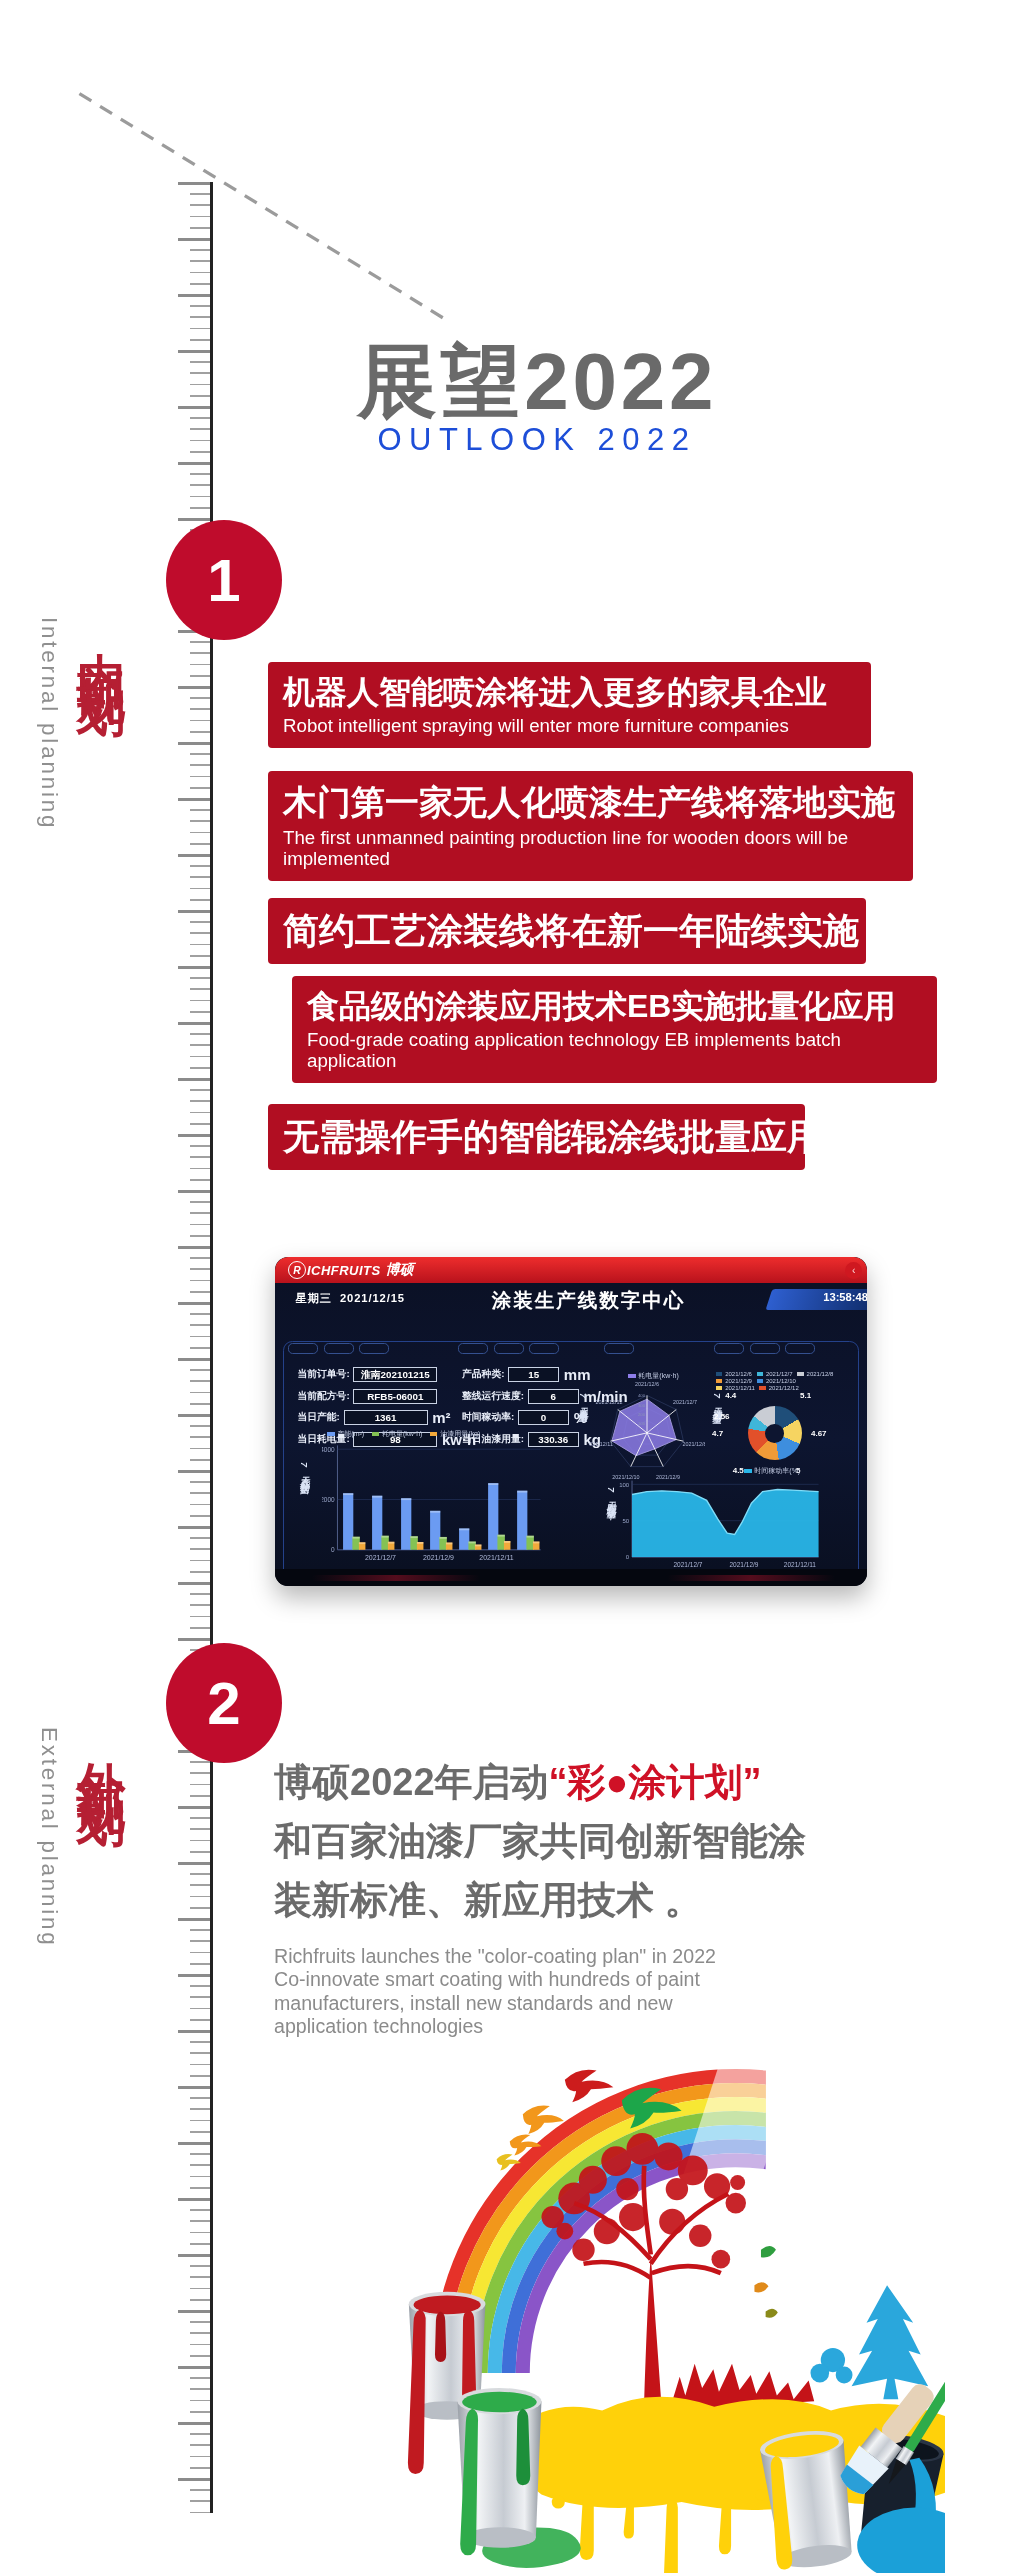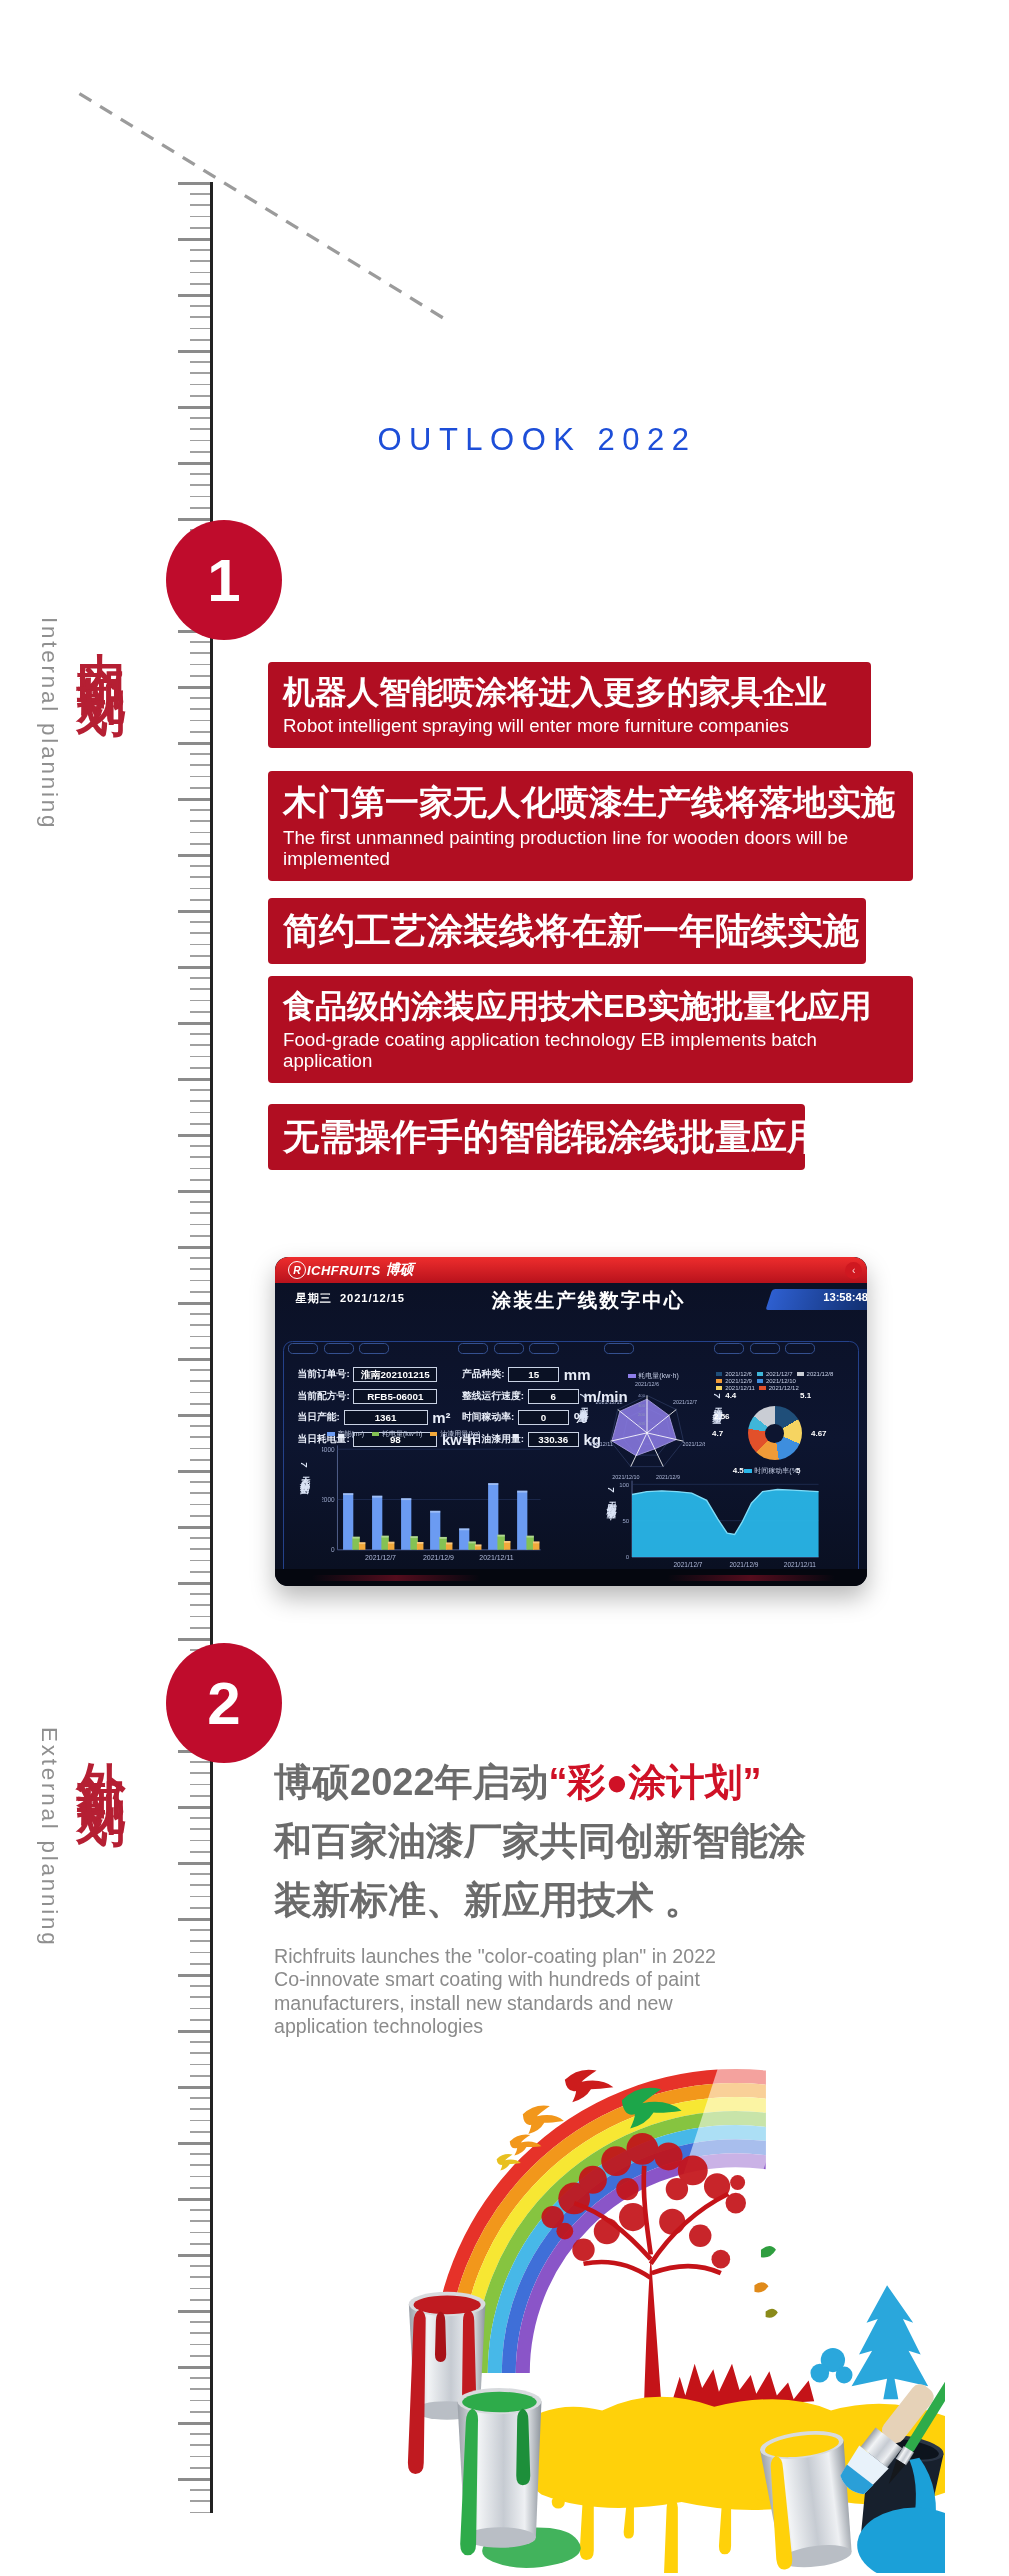--- a/index.html
+++ b/index.html
@@ -33,21 +33,21 @@
   .v-en-2{left:36px;top:1727px;}
 
   
   .banners{left:268px;top:662px;width:673px;}
   .banner{background:#b10e22;border-radius:4px;color:#fff;padding:10.3px 13px 11.2px 15px;box-sizing:border-box;}
   .banner .b-cn{font-weight:bold;white-space:nowrap;line-height:1.25;}
   .banner .b-en{font-size:18.7px;line-height:21.5px;margin-top:2.8px;}
   .banner:nth-of-type(1){width:603px;margin-bottom:23.4px;} .banner:nth-of-type(1) .b-cn{font-size:32px;}
   .banner:nth-of-type(2){width:645px;margin-bottom:17px;} .banner:nth-of-type(2) .b-cn{font-size:34px;}
   .banner:nth-of-type(3){width:598px;margin-bottom:11.2px;} .banner:nth-of-type(3) .b-cn{font-size:36px;}
-  .banner:nth-of-type(4){width:645px;margin-bottom:20.6px;} .banner:nth-of-type(4) .b-cn{font-size:32px;}
+  .banner:nth-of-type(4){width:645px;margin-bottom:20.6px;margin-left:24px;} .banner:nth-of-type(4) .b-cn{font-size:32px;}
   .banner:nth-of-type(5){width:537px;} .banner:nth-of-type(5) .b-cn{font-size:36px;}
 
   
   .dash{left:275px;top:1257px;width:592px;height:329px;background:#070b18;border-radius:13px;
     box-shadow:0 11.2px 24px rgba(0,0,0,.28);overflow:hidden;}
   .dash-red{position:absolute;left:0;top:0;width:100%;height:26px;
     background:linear-gradient(180deg,#ee2d2d,#b8121c);border-radius:13px 13px 0 0;
     display:flex;align-items:center;padding-left:13px;box-sizing:border-box;color:#fff;}
   .logo-circle{display:inline-flex;width:16px;height:16px;border:1.9px solid #fff;border-radius:50%;
     align-items:center;justify-content:center;font-size:10.3px;font-weight:bold;font-style:italic;margin-right:0.9px;}
@@ -108,20 +108,21 @@
 <div class="page">
 
   <svg class="abs" style="left:0;top:0;" width="1009" height="486" viewBox="0 0 1080 520">
     <line x1="85" y1="100" x2="482" y2="345" stroke="#9b9b9b" stroke-width="3.5" stroke-dasharray="15 11"></line>
   </svg>
 
   <div class="abs ruler-short"></div>
   <div class="abs ruler-long"></div>
   <div class="abs ruler-line"></div>
 
+  <div class="abs main-title">展望2022</div>
   <div class="abs sub-title">OUTLOOK 2022</div>
 
   <div class="abs num-circle circle-1">
     <span>1</span>
   </div>
   <div class="abs v-cn v-cn-1">内部规划</div>
   <div class="abs v-en v-en-1">Internal planning</div>
 
   <div class="abs banners" id="banners">
       <div class="banner">

